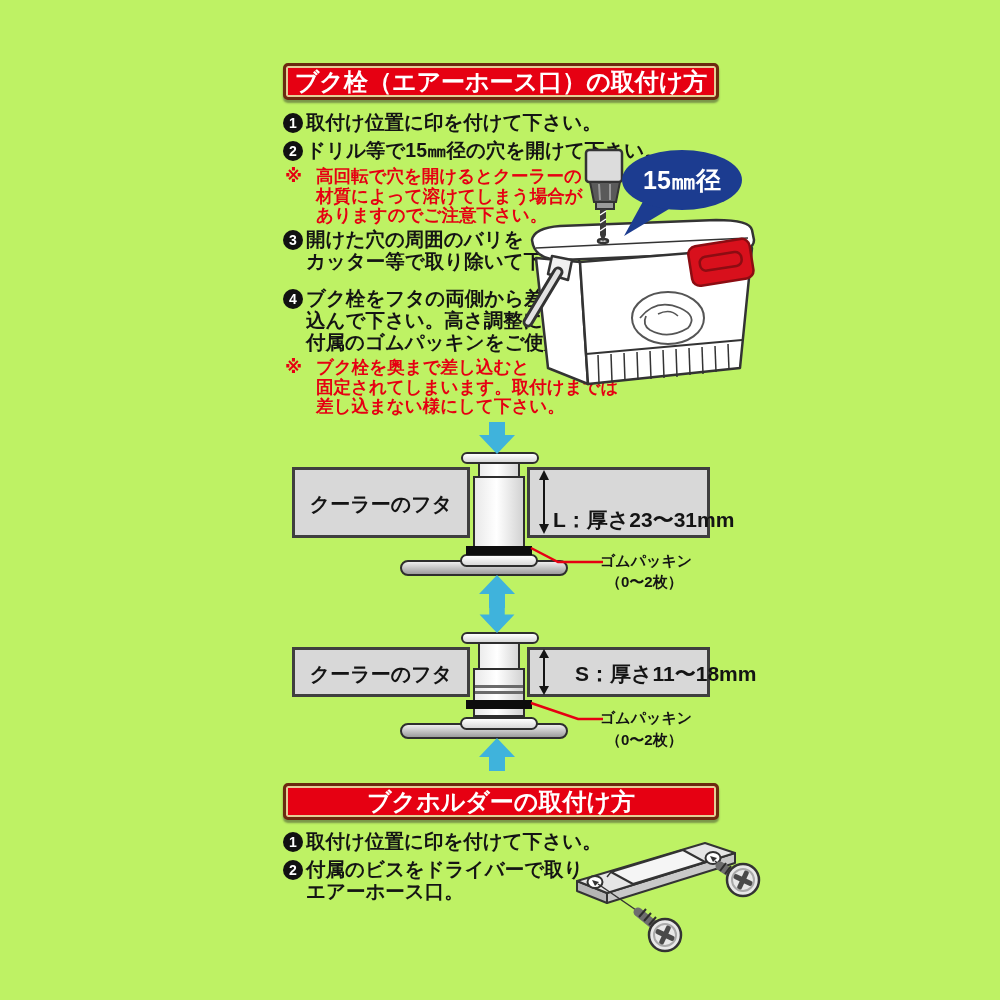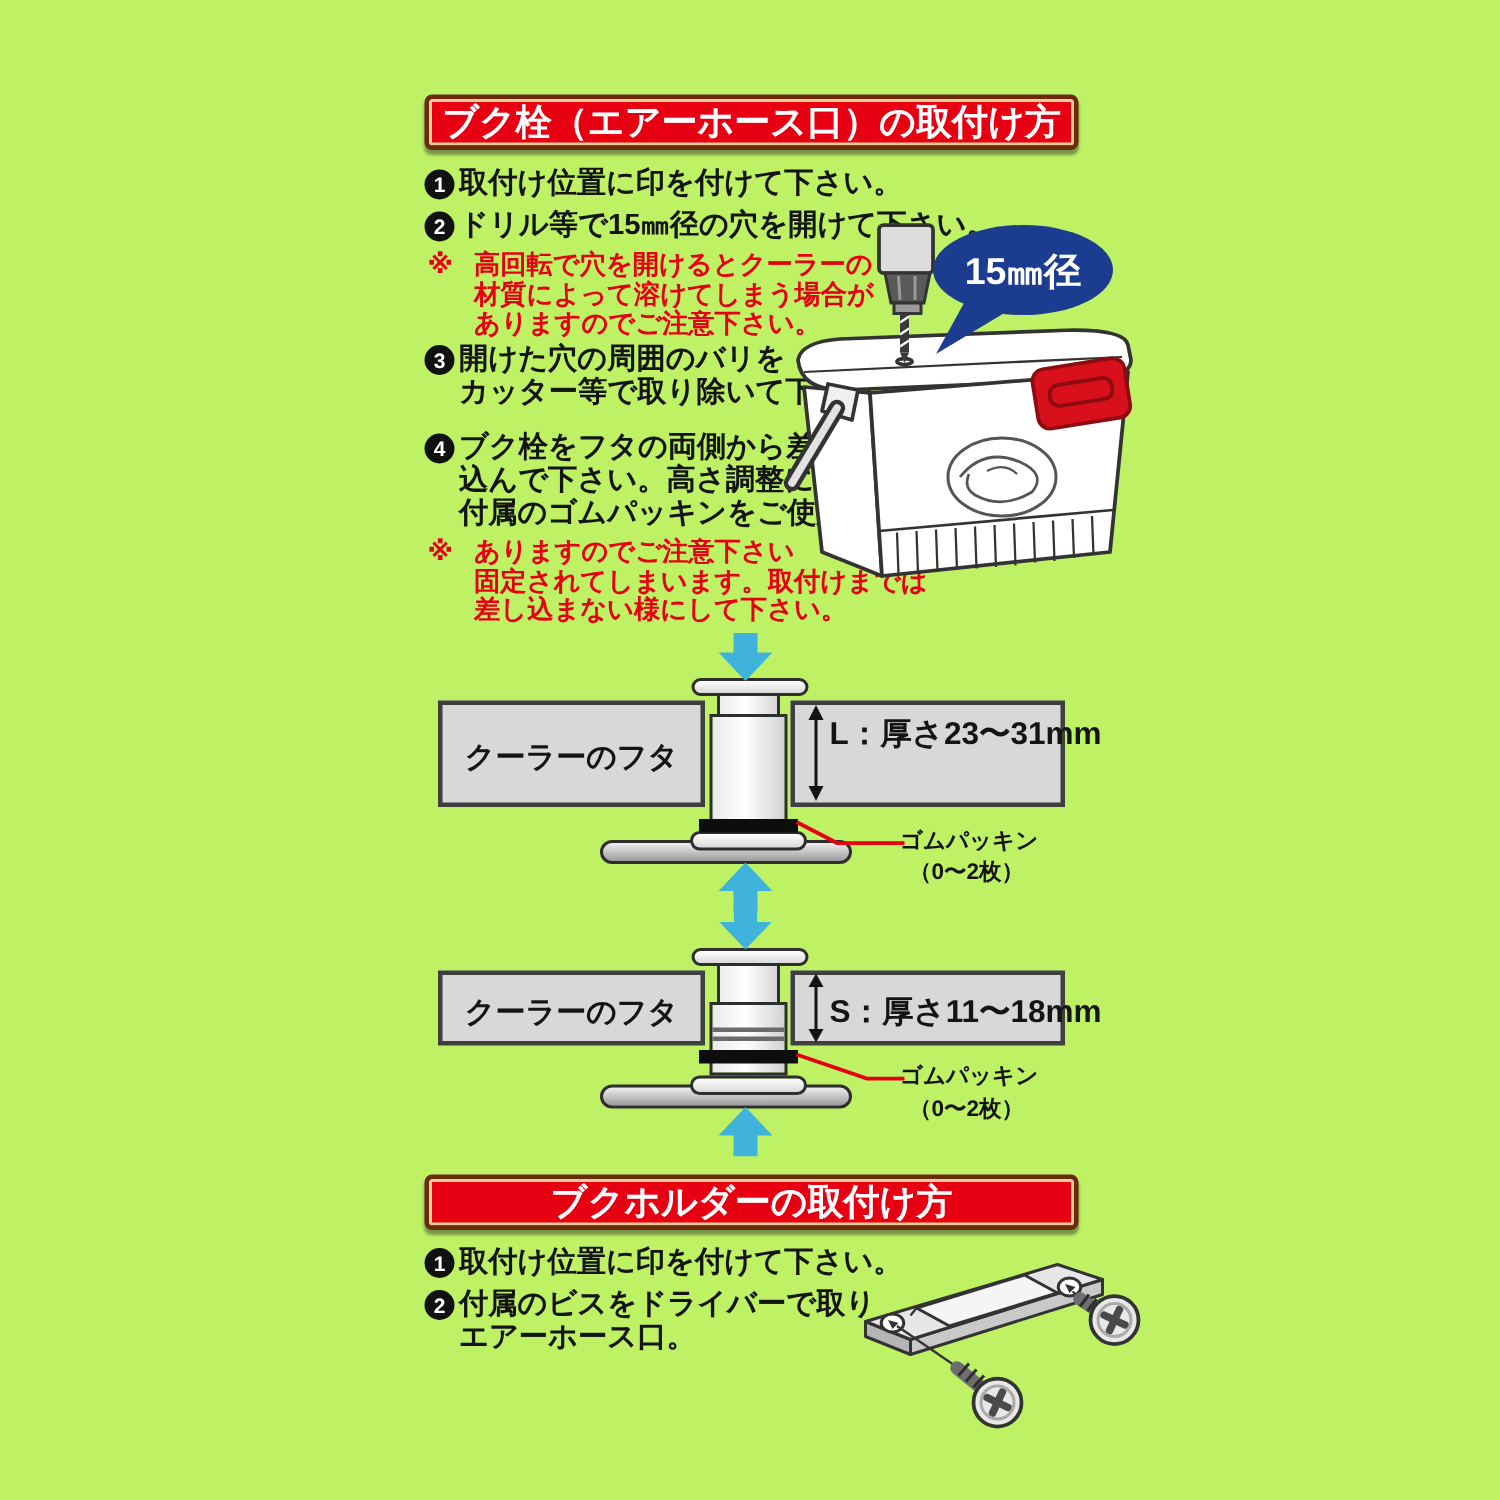--- a/index.html
+++ b/index.html
@@ -66,21 +66,21 @@
 カッター等で取り除いて下さい。</span>
   </div>
   <div class="step" style="left:283px;top:287px;">
     <span class="num">4</span>
     <span class="txt">ブク栓をフタの両側から差し
 込んで下さい。高さ調整には
 付属のゴムパッキンをご使用下さい。</span>
   </div>
   <div class="warn" style="left:285px;top:358px;">
     <span class="mark">※</span>
-    <span class="txt">ありますのでご注意下さい
+    <span class="txt">ブク栓を奥まで差し込むと
 固定されてしまいます。取付けまでは
 差し込まない様にして下さい。</span>
   </div>
 
   <svg class="svgel" style="left:518px;top:138px;" width="268" height="272" viewBox="0 0 268 272">
 
     <g stroke="#333" stroke-width="2.5" fill="#ffffff" stroke-linejoin="round">
       <path d="M14,102 Q16,90 42,88 L198,82 Q232,82 234,92 L236,102 Q236,114 208,115 L44,122 Q16,122 14,102 Z"></path>
       <path d="M18,110 L230,100" stroke-width="1.5" fill="none"></path>
       <polygon points="18,120 62,124 70,246 30,230"></polygon>
@@ -155,21 +155,21 @@
   <div class="bar" style="left:400px;top:560px;width:168px;height:16px;"></div>
   <div class="flange" style="left:460px;top:554px;width:78px;height:13px;"></div>
   <svg class="svgel" style="left:477px;top:574px;" width="40" height="34" viewBox="0 0 40 34">
     <polygon points="12,34 28,34 28,20 38,20 20,1 2,20 12,20" fill="#3fb3dc"></polygon>
   </svg>
   <svg class="svgel" style="left:536px;top:470px;" width="16" height="64" viewBox="0 0 16 64">
     <line x1="8" y1="7" x2="8" y2="57" stroke="#141414" stroke-width="2"></line>
     <polygon points="8,0 3,10 13,10" fill="#141414"></polygon>
     <polygon points="8,64 3,54 13,54" fill="#141414"></polygon>
   </svg>
-  <span class="thick-label" style="left:553px;top:475px;">L：厚さ23〜31mm</span>
+  <span class="thick-label" style="left:553px;top:506px;">L：厚さ23〜31mm</span>
   <svg class="svgel" style="left:525px;top:546px;" width="80" height="22" viewBox="0 0 80 22">
     <polyline points="6,2 33,16 78,16" fill="none" stroke="#e60012" stroke-width="2.5"></polyline>
   </svg>
   <span class="pack-label" style="left:600px;top:551px;">ゴムパッキン</span>
   <span class="pack-label" style="left:606px;top:572px;">（0〜2枚）</span>
 
   <div class="lid" style="left:292px;top:647px;width:178px;height:50px;"></div>
   <div class="lid" style="left:527px;top:647px;width:183px;height:50px;"></div>
   <span class="lid-label" style="left:292px;top:661px;">クーラーのフタ</span>
 
@@ -185,21 +185,21 @@
   <div class="bar" style="left:400px;top:723px;width:168px;height:16px;"></div>
   <div class="flange" style="left:460px;top:717px;width:78px;height:13px;"></div>
   <svg class="svgel" style="left:477px;top:737px;" width="40" height="34" viewBox="0 0 40 34">
     <polygon points="12,34 28,34 28,20 38,20 20,1 2,20 12,20" fill="#3fb3dc"></polygon>
   </svg>
   <svg class="svgel" style="left:536px;top:649px;" width="16" height="46" viewBox="0 0 16 46">
     <line x1="8" y1="6" x2="8" y2="40" stroke="#141414" stroke-width="2"></line>
     <polygon points="8,0 3,9 13,9" fill="#141414"></polygon>
     <polygon points="8,46 3,37 13,37" fill="#141414"></polygon>
   </svg>
-  <span class="thick-label" style="left:553px;top:660px;">S：厚さ11〜18mm</span>
+  <span class="thick-label" style="left:575px;top:660px;">S：厚さ11〜18mm</span>
   <svg class="svgel" style="left:525px;top:701px;" width="80" height="22" viewBox="0 0 80 22">
     <polyline points="6,2 53,18 78,18" fill="none" stroke="#e60012" stroke-width="2.5"></polyline>
   </svg>
   <span class="pack-label" style="left:600px;top:708px;">ゴムパッキン</span>
   <span class="pack-label" style="left:606px;top:730px;">（0〜2枚）</span>
 
   <div class="banner" style="top:783px;">
     <span>ブクホルダーの取付け方</span>
   </div>
 

